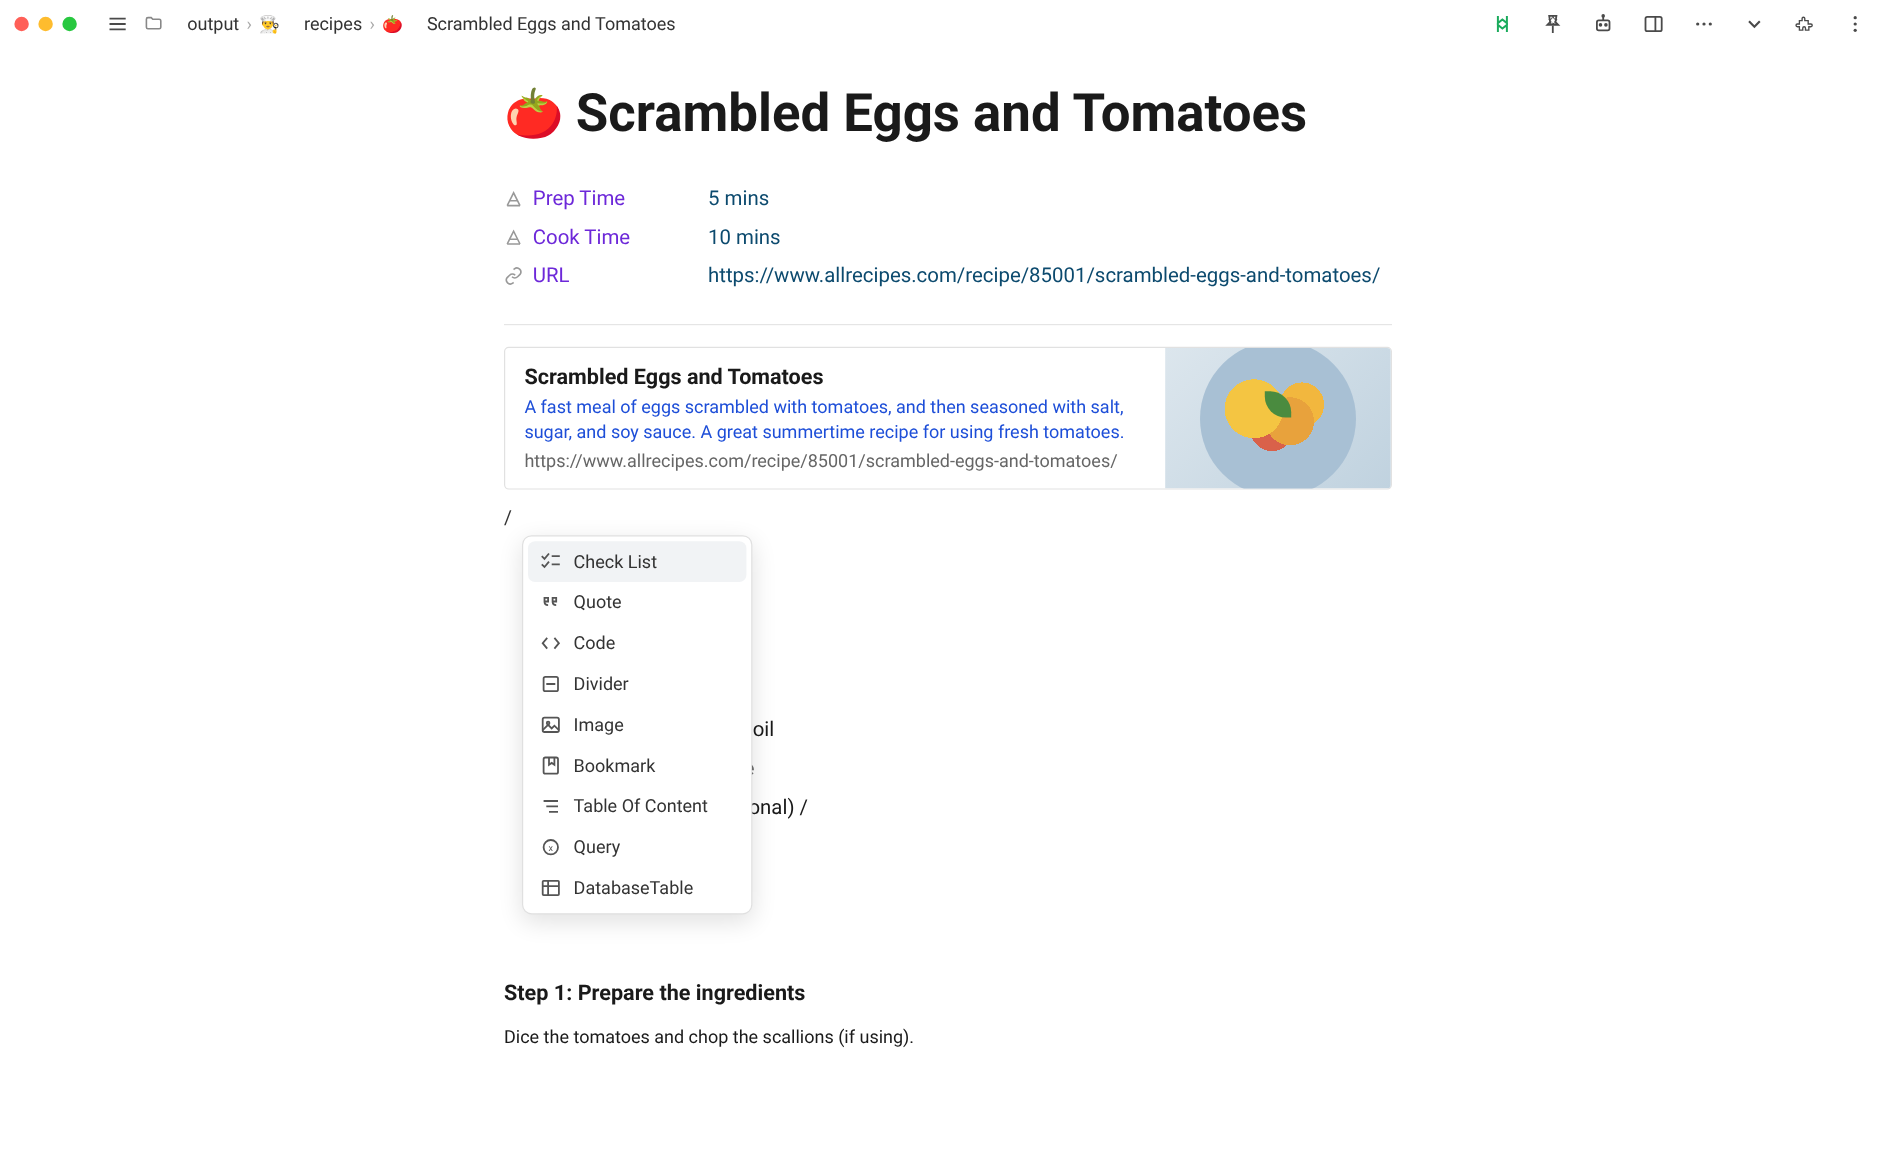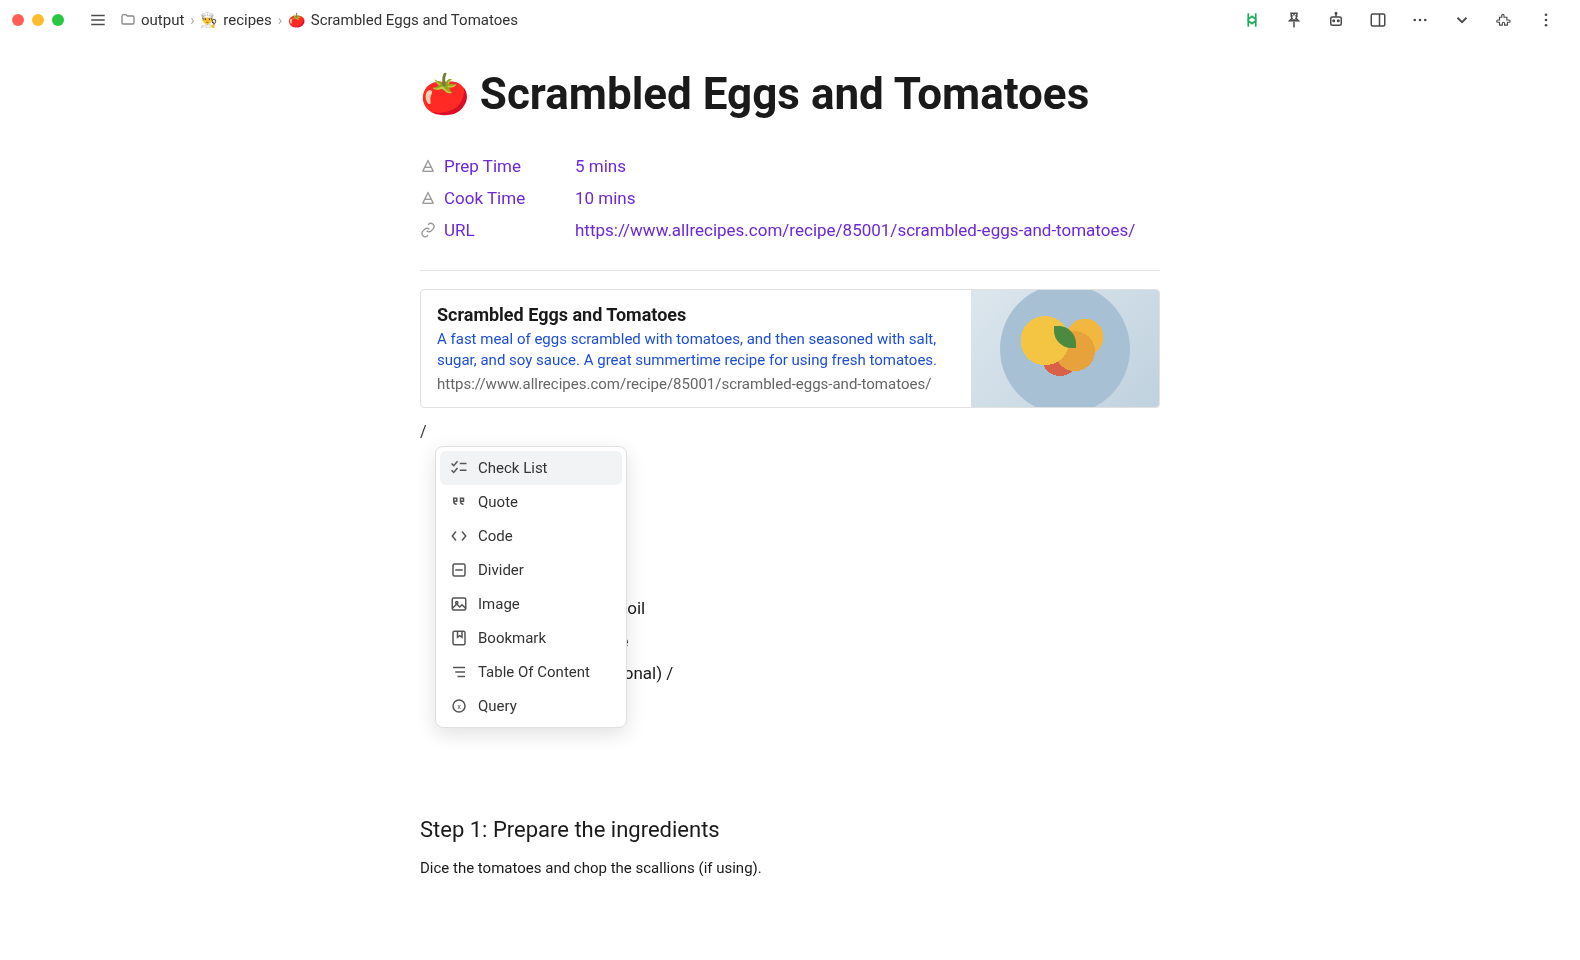--- a/index.html
+++ b/index.html
@@ -35,21 +35,21 @@
   border-radius: 4px;
 }
 .breadcrumb {
   display: flex;
   align-items: center;
   gap: 6px;
   font-size: 15px;
   color: #333;
 }
 .bc-sep { color: #aaa; }
-.bc-item { display: flex; align-items: center; gap: 5px; cursor: pointer; text-align: center; }
+.bc-item { display: flex; align-items: center; gap: 20px; cursor: pointer; text-align: center; }
 .bc-emoji { font-size: 14px; }
 .spacer { flex: 1; }
 .toolbar-right { display: flex; gap: 14px; align-items: center; padding-right: 8px; }
 .content {
   max-width: 740px;
   margin: 0 auto;
   padding: 28px 0 40px 0;
 }
 .page-title {
   font-size: 44px;
@@ -67,21 +67,21 @@
   padding: 6px 0;
   font-size: 17px;
 }
 .prop-label {
   display: flex;
   align-items: center;
   gap: 8px;
   width: 155px;
   color: #6d28d9;
 }
-.prop-value { color: #6d28d9; }
+.prop-value { color: #0c4a6e; margin-left: 15px; }
 .divider {
   border: none;
   border-top: 1px solid #e5e5e5;
   margin: 14px 0 18px 0;
 }
 .bookmark-card {
   display: flex;
   border: 1px solid #e1e1e1;
   border-radius: 4px;
   overflow: hidden;
@@ -160,22 +160,22 @@
 .behind-text {
   font-size: 17px;
   color: #1a1a1a;
   line-height: 1.8;
 }
 .behind-line {
   margin-bottom: 2px;
 }
 .behind-item-frag { padding-left: 194px; }
 .step-heading {
-  font-size: 22px;
-  font-weight: 400;
+  font-size: 18px;
+  font-weight: 700;
   margin-top: 128px;
   margin-bottom: 14px;
 }
 .step-body {
   font-size: 15px;
   line-height: 1.6;
 }
 svg { display: block; }
 .green { color: #1aab5c; }
 </style>
@@ -406,20 +406,30 @@
       </div>
       <div class="slash-item">
         <span class="slash-icon">
             <svg width="18" height="18" viewBox="0 0 24 24" fill="none" stroke="currentColor" stroke-width="2">
               <circle cx="12" cy="12" r="8"></circle>
               <text x="12" y="16" font-size="10" text-anchor="middle" fill="currentColor" stroke="none">x</text>
             </svg>
           </span>
         <span>Query</span>
       </div>
+      <div class="slash-item">
+        <span class="slash-icon">
+            <svg width="18" height="18" viewBox="0 0 24 24" fill="none" stroke="currentColor" stroke-width="2">
+              <rect x="3" y="4" width="18" height="16" rx="1"></rect>
+              <line x1="3" y1="10" x2="21" y2="10"></line>
+              <line x1="9" y1="4" x2="9" y2="20"></line>
+            </svg>
+          </span>
+        <span>DatabaseTable</span>
+      </div>
     </div>
 
     <div class="behind-text" style="margin-top:150px;">
       <div class="behind-line behind-item-frag">e oil</div>
       <div class="behind-line behind-item-frag">te</div>
       <div class="behind-line behind-item-frag">tional) /</div>
     </div>
   </div>
 
   <h2 class="step-heading">Step 1: Prepare the ingredients</h2>

